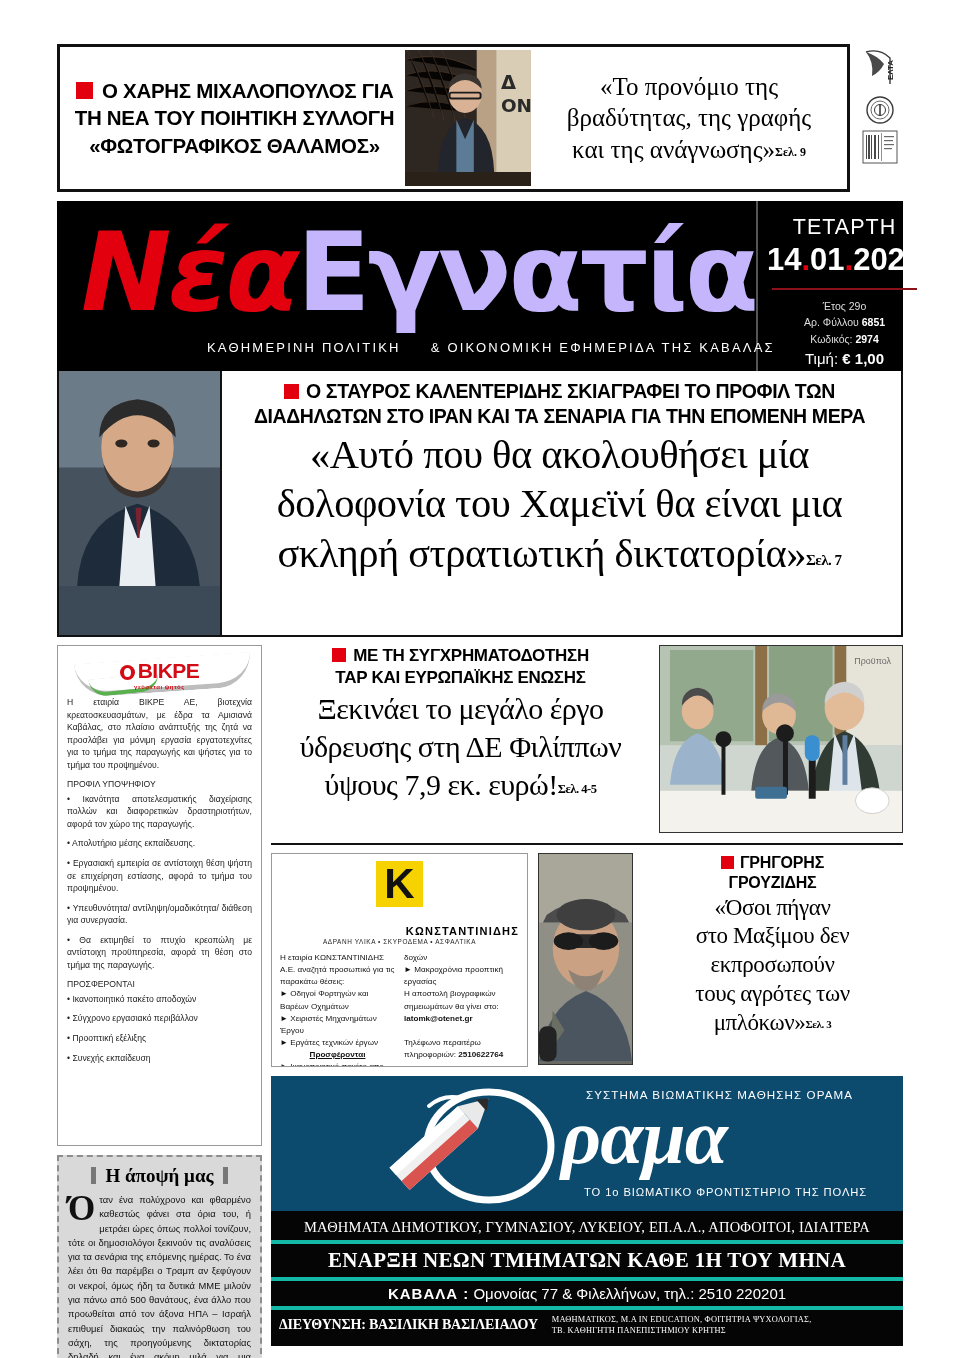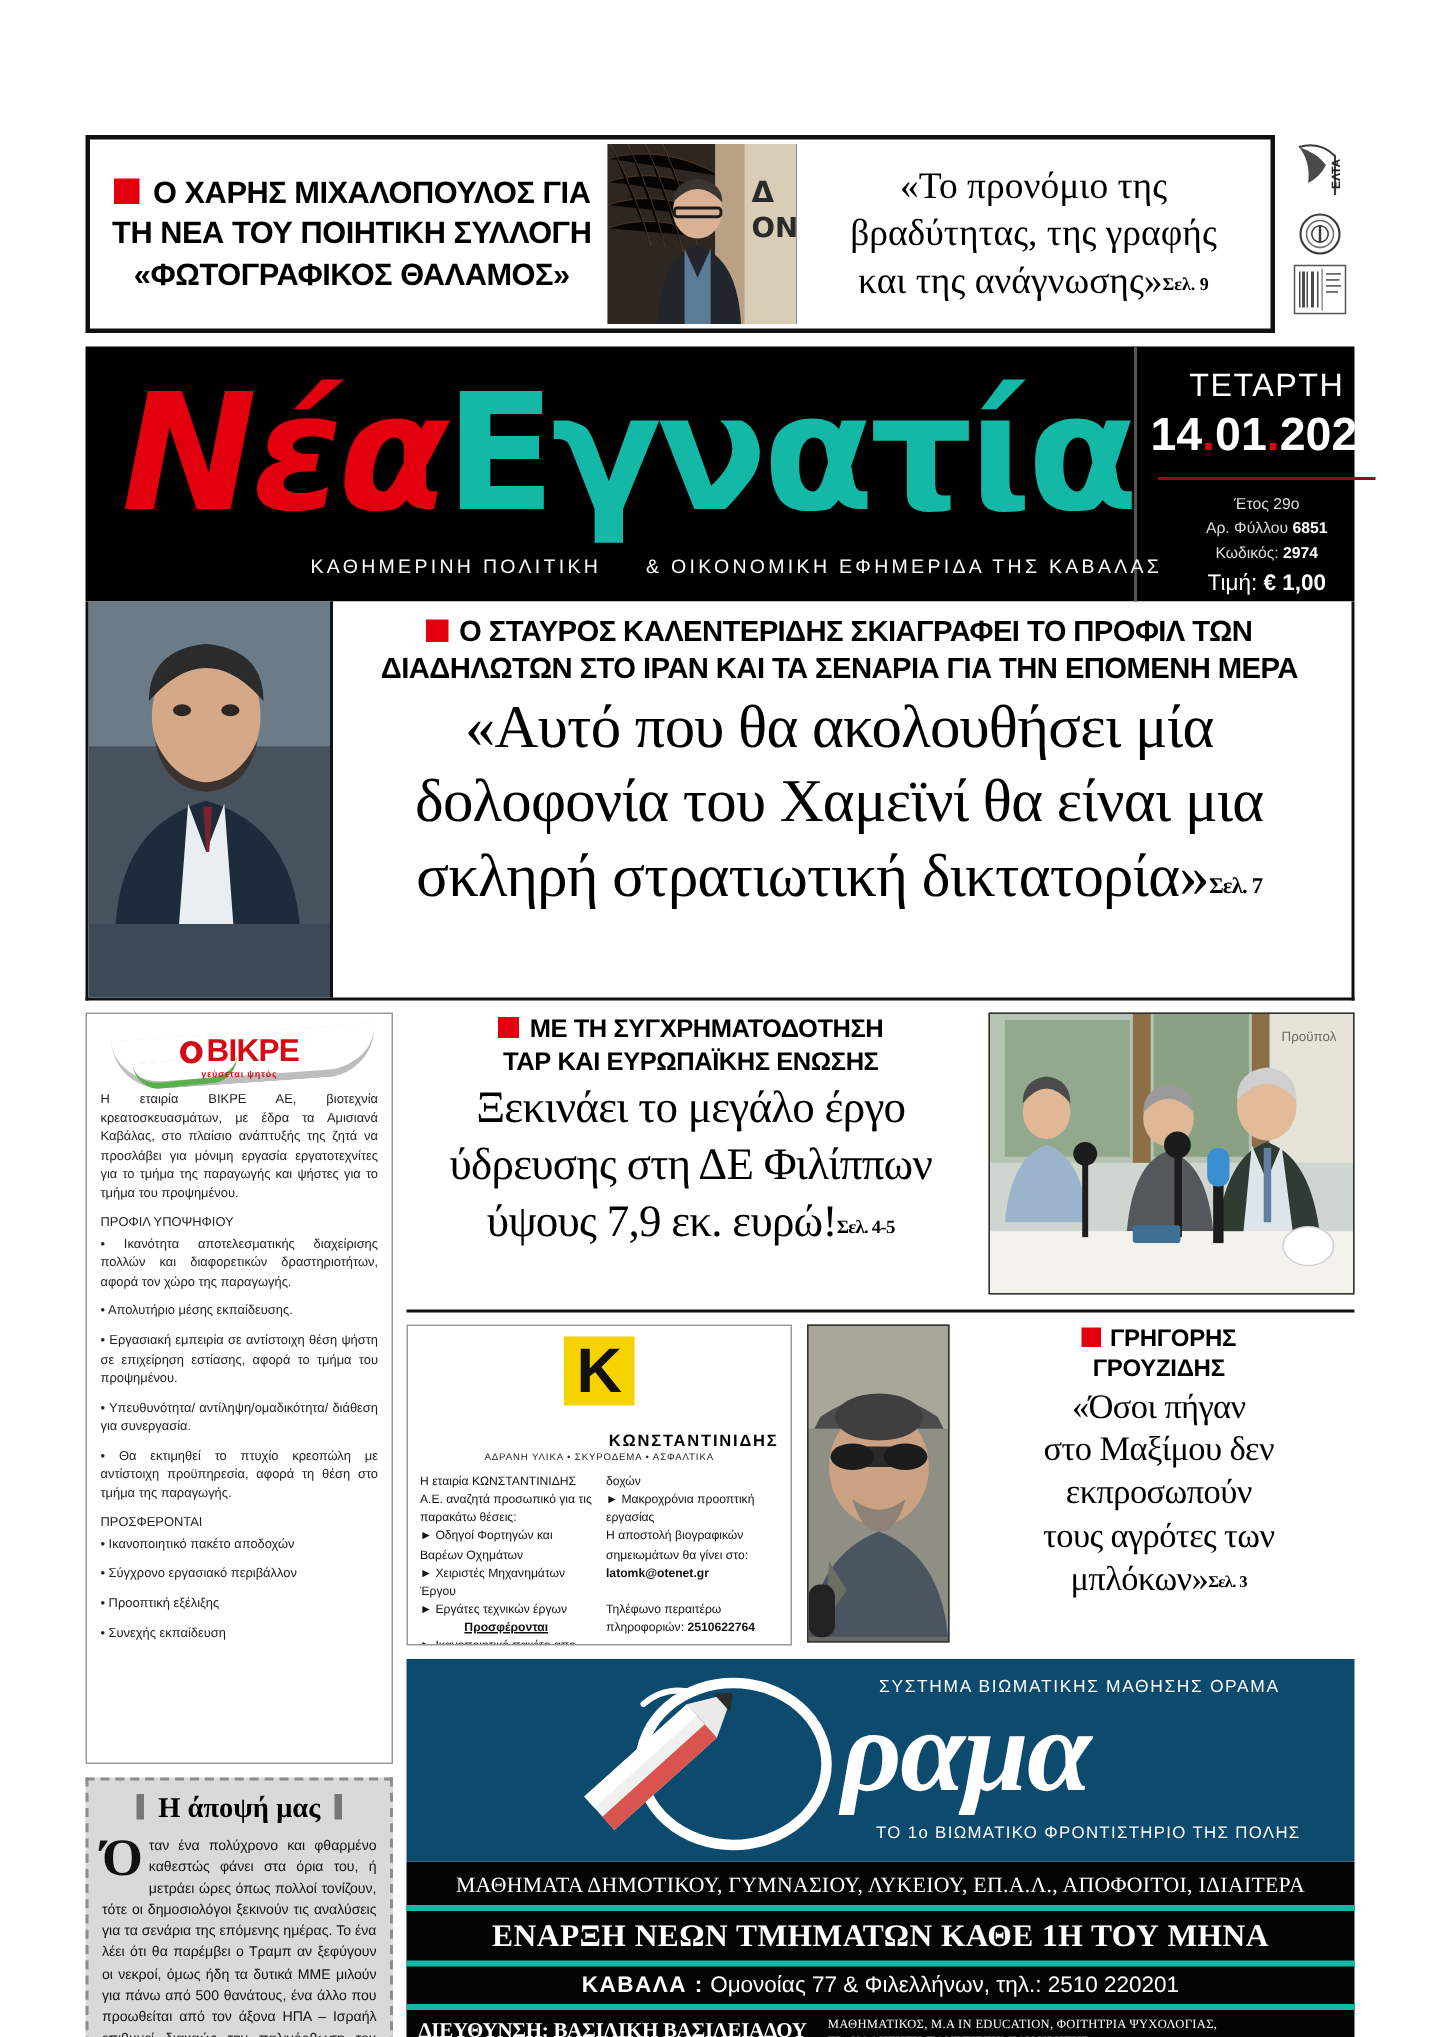--- a/index.html
+++ b/index.html
@@ -7,21 +7,21 @@
   body {
     width:960px; height:1358px;
     background:#ffffff;
     font-family:"Liberation Sans", sans-serif;
     color:#000;
     overflow:hidden;
   }
   .page { position:relative; width:960px; height:1358px; padding:0 57px; }
 
   
-  .topbanner { display:flex; align-items:stretch; gap:0; height:132px; margin-top:90px; }
+  .topbanner { display:flex; align-items:stretch; gap:0; height:148px; margin-top:44px; }
   .tb-box {
     border:3px solid #111; background:#fff;
     display:flex; align-items:stretch; flex:1; min-width:0;
   }
   .tb-left { flex:0 0 345px; display:flex; flex-direction:column; justify-content:center;
              padding:6px 4px 6px 8px; }
   .tb-line { font-weight:bold; font-size:20.5px; line-height:1.32; text-align:center;
              letter-spacing:-0.3px; white-space:nowrap; }
   .tb-line.l1 { text-align:left; padding-left:8px; }
   .redsq { display:inline-block; width:17px; height:17px; background:#e2000f;
@@ -36,21 +36,21 @@
          vertical-align:2px; white-space:nowrap; }
   .elta { width:46px; margin-left:7px; display:flex; flex-direction:column;
           align-items:center; justify-content:flex-start; gap:5px; padding-top:2px; }
 
   
   .masthead { display:flex; background:#000; height:170px; margin-top:9px; }
   .mh-left { flex:1 1 auto; position:relative; padding:4px 0 0 24px; }
   .mh-logo { font-family:"DejaVu Sans", sans-serif; font-weight:bold; font-size:108px;
              line-height:1; letter-spacing:-3px; padding-top:14px; }
   .mh-logo .nea { color:#e2000f; font-style:italic; }
-  .mh-logo .egn { color:#14b8a6; }
+  .mh-logo .egn { color:#c4b5fd; }
   .mh-sub { position:absolute; left:150px; bottom:16px; color:#fff;
             font-size:13px; letter-spacing:2.2px; white-space:nowrap; }
   .mh-sub .gapsq { display:inline-block; width:30px; }
   .mh-right { flex:0 0 175px; border-left:2px solid #555; color:#fff;
               padding:14px 6px 6px; text-align:center; }
   .mh-day { font-size:21.5px; letter-spacing:1px; }
   .mh-date { font-size:31px; font-weight:bold; letter-spacing:0px; margin-top:2px; }
   .mh-date .dot { color:#e2000f; }
   .mh-rule { height:2px; background:#8c1118; margin:10px 8px 8px; }
   .mh-meta { font-size:10.5px; line-height:1.55; color:#ddd; }

